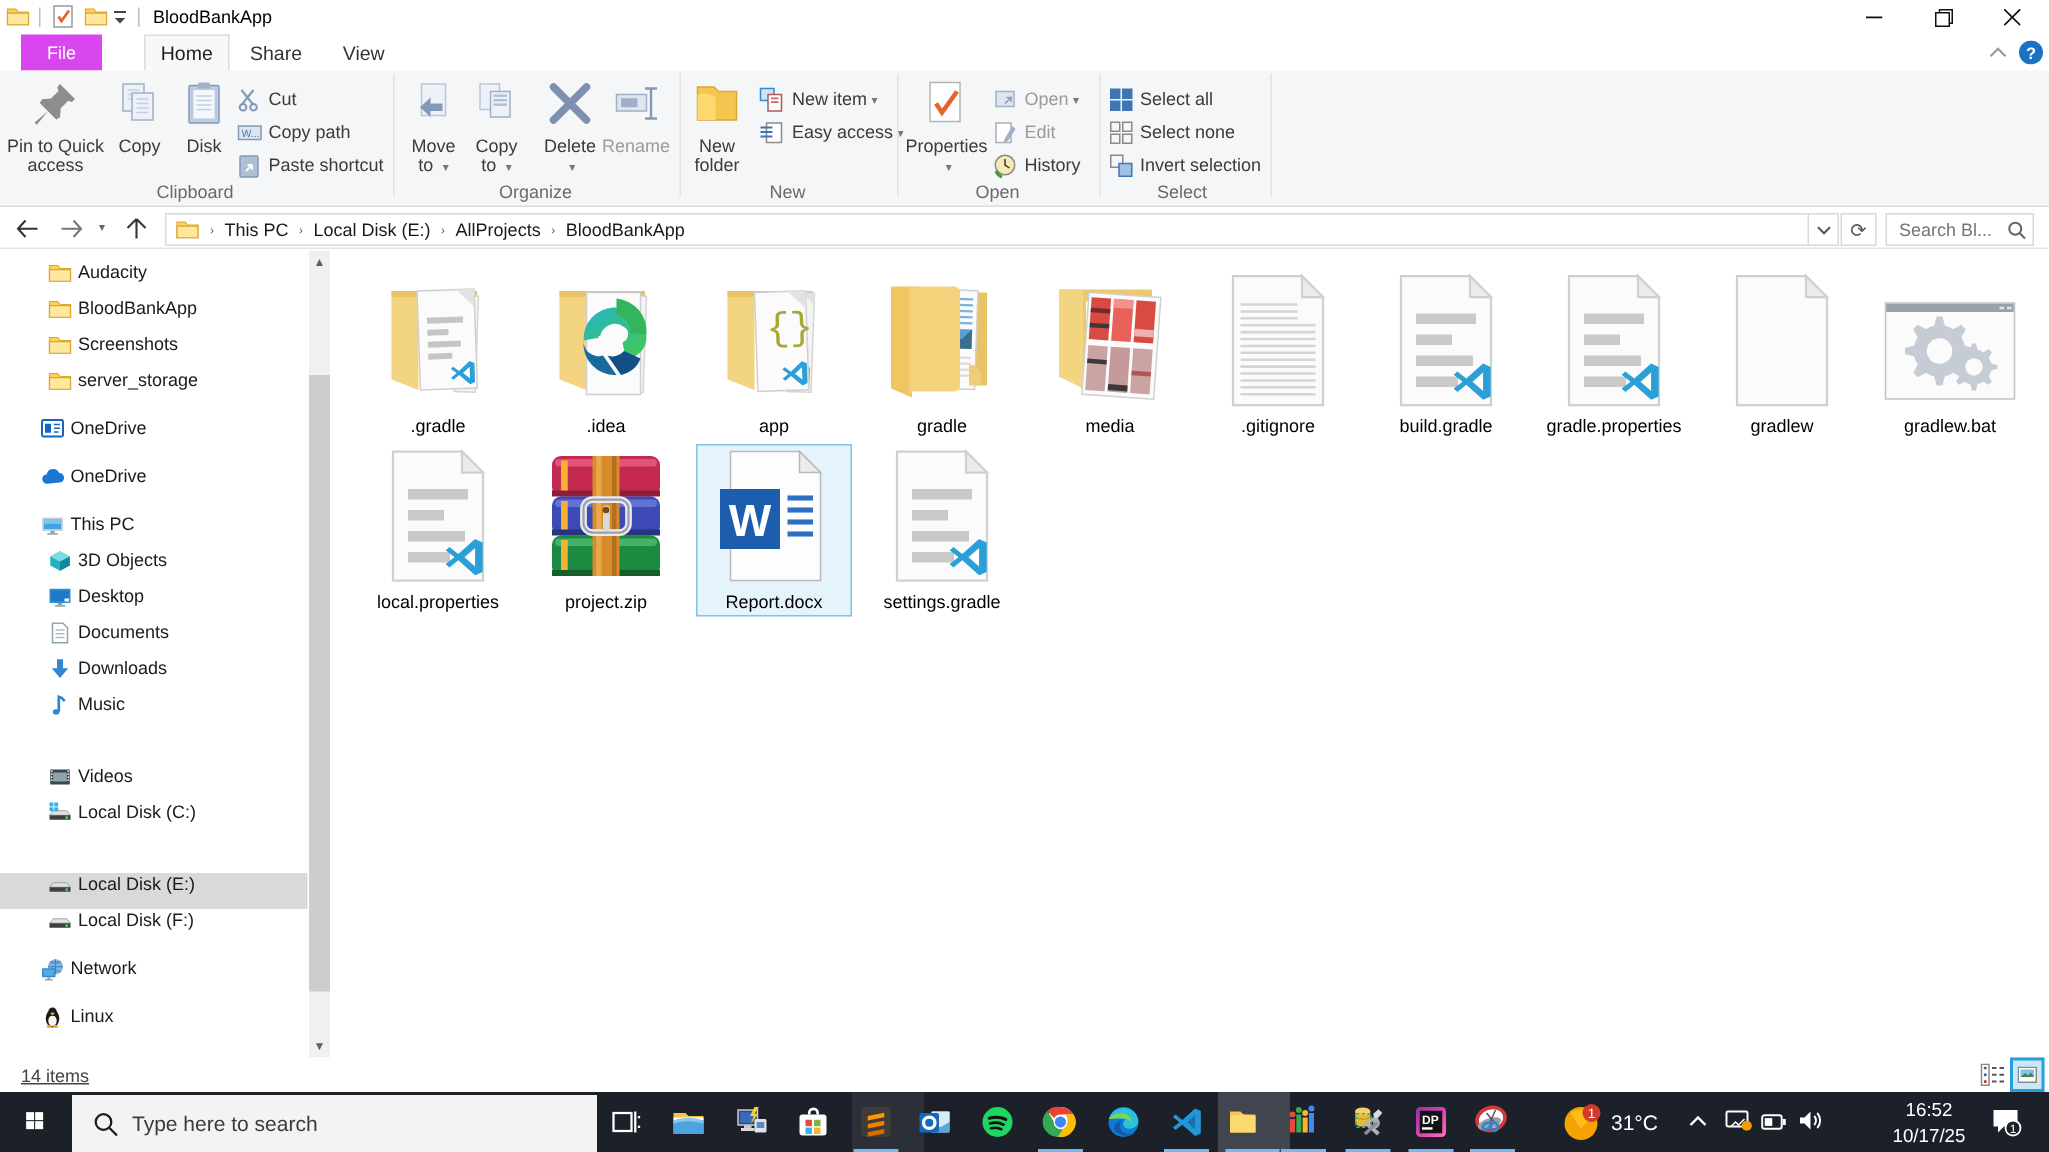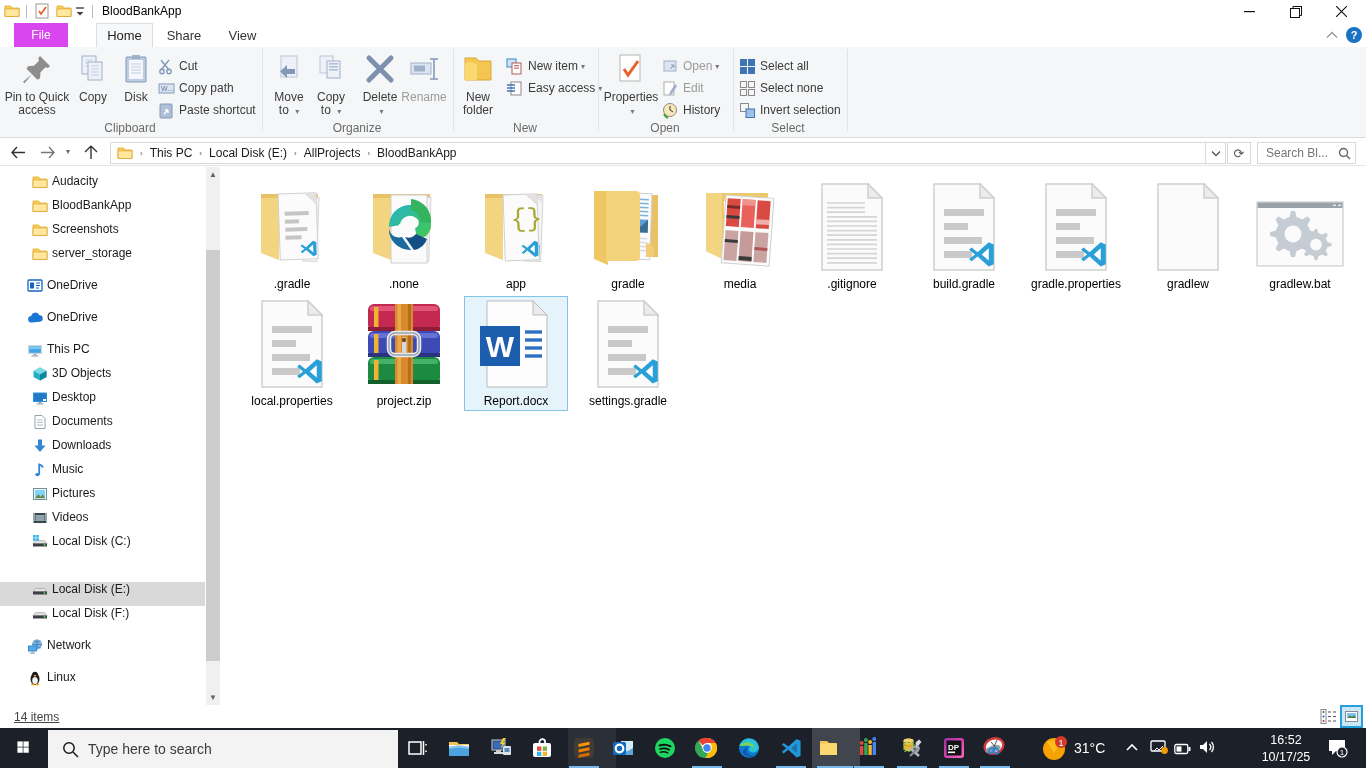--- a/index.html
+++ b/index.html
@@ -460,29 +460,20 @@
         <span>Downloads</span>
       </div>
       <div class="sitem" style="top:295px">
         <span style="width:32px;flex:none"></span>
         <svg class="sic" viewBox="0 0 16 16">
           <path d="M7.2 12.5 V2.5 q2.5 0.5 3.8 3" stroke="#2e86d0" stroke-width="1.8" fill="none"></path>
           <ellipse cx="5.4" cy="12.6" rx="2.2" ry="1.7" fill="#2e86d0"></ellipse>
         </svg>
         <span>Music</span>
       </div>
-      <div class="sitem" style="top:319px">
-        <span style="width:32px;flex:none"></span>
-        <svg class="sic" viewBox="0 0 16 16">
-          <rect x="1.5" y="2.5" width="13" height="11" fill="#fff" stroke="#78909c"></rect>
-          <rect x="2.8" y="3.8" width="10.4" height="8.4" fill="#81d4fa"></rect>
-          <path d="M2.8 12.2 l3.5-4 2.5 2.5 2-2.5 2.4 4 Z" fill="#66894f"></path>
-        </svg>
-        <span>Pictures</span>
-      </div>
       <div class="sitem" style="top:343px">
         <span style="width:32px;flex:none"></span>
         <svg class="sic" viewBox="0 0 16 16">
           <rect x="1.5" y="3" width="13" height="10" fill="#37474f"></rect>
           <rect x="3.5" y="5" width="9" height="6" fill="#90a4ae"></rect>
           <g fill="#fff">
             <rect x="2" y="3.6" width="1" height="1"></rect>
             <rect x="2" y="5.6" width="1" height="1"></rect>
             <rect x="2" y="7.6" width="1" height="1"></rect>
             <rect x="2" y="9.6" width="1" height="1"></rect>
@@ -595,21 +586,21 @@
             </defs>
     <path d="M18 40 a21 21 0 0 1 42 -2 a14 14 0 0 1 -14 14 l-2 -11 a5.5 5.5 0 0 0 1 -10 a10 10 0 0 0 -16 7 Z" fill="url(#sw1)"></path>
     <path d="M40 12 a22 22 0 0 1 20 24 l-11 -1 a11 11 0 0 0 -9 -12 Z" fill="#35b45e"></path>
     <path d="M18 40 a10 10 0 0 0 13 10 l9 13 a21 21 0 0 1 -22 -23 Z" fill="#1a699f"></path>
     <path d="M34 50 a10 10 0 0 0 11 -3 l11 5 a17 17 0 0 1 -13 11 Z" fill="#124f86"></path>
     <circle cx="40" cy="36" r="6.5" fill="#fbfbfb"></circle>
             <path d="M33.5 36 a6.5 6.5 0 0 0 6.5 6.5 l1 6.5 a12 12 0 0 1 -13 -12 Z" fill="#fbfbfb"></path>
     </g>
         </svg>
       </div>
-      <div class="tlabel" style="left:128px;top:111px">.none</div>
+      <div class="tlabel" style="left:128px;top:111px">.idea</div>
       <div class="abs" style="left:250px;top:14px;width:92px;height:92px;display:flex;align-items:flex-end;justify-content:center">
         <svg width="68" height="88" viewBox="0 0 68 88">
           <g transform="translate(1,2)">
             <path d="M2 7 h57 v9 h-39 Z" fill="#e9c167"></path>
             <path d="M2 7 h18 v66 l-18 -7 Z" fill="#f3d480"></path>
             <path d="M2 7 h18 v4 h-18 Z" fill="#e9c167"></path>
     <g transform="translate(44,8) rotate(2)">
               <rect x="0" y="0" width="16" height="66" fill="#f4f4f4" stroke="#d5d5d5"></rect>
               <path d="M8 0 l8 0 0 8 Z" fill="#e2e2e2"></path>
               <g transform="translate(2,48) scale(0.55)">

